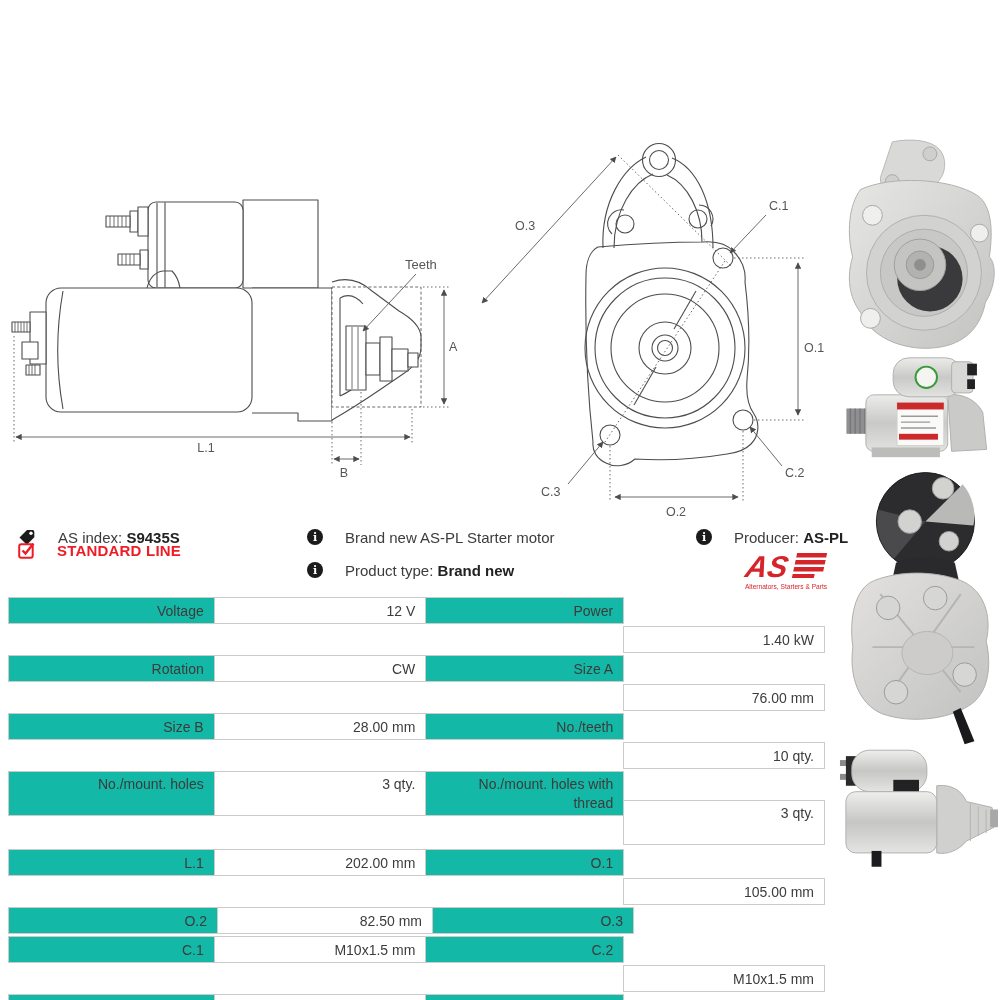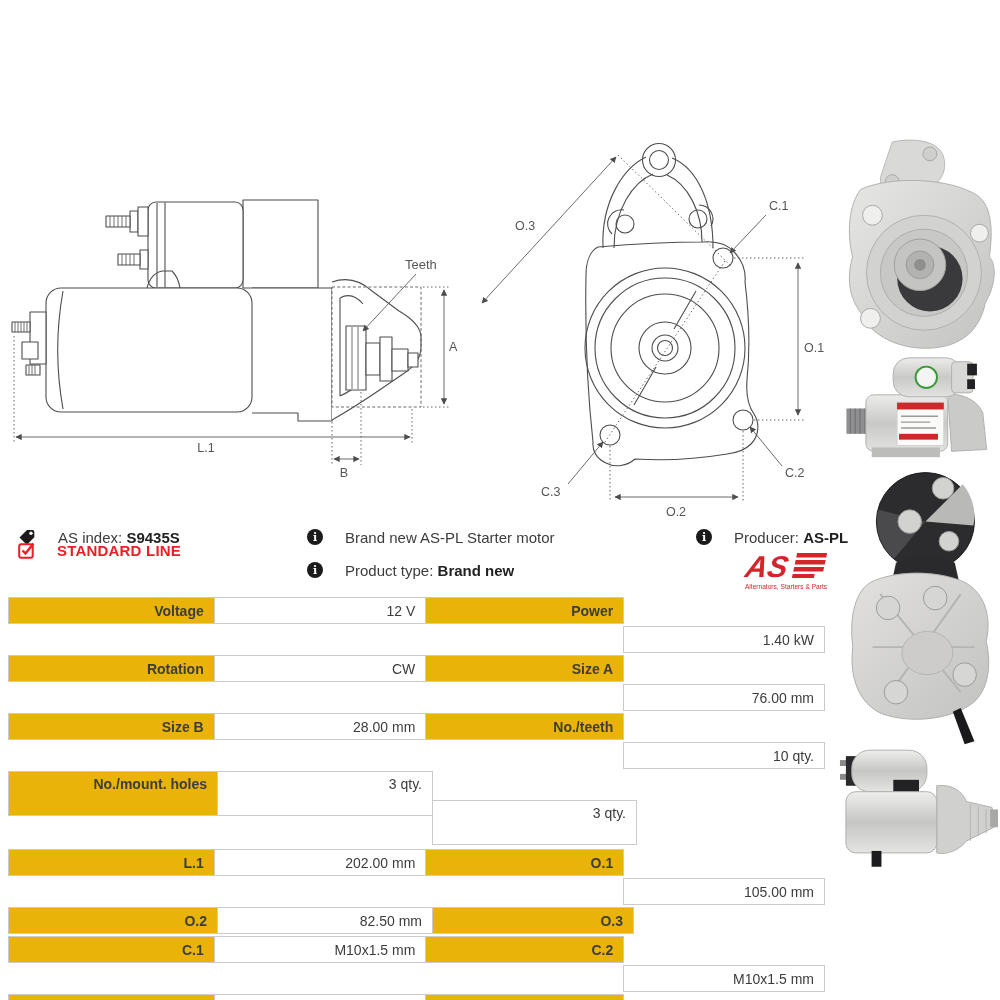--- a/index.html
+++ b/index.html
@@ -16,21 +16,21 @@
 
   
   .logo{position:absolute;left:736px;top:549px;width:100px;height:44px;}
 
   
   .spec{position:absolute;left:8px;top:597px;width:817px;}
   .spec-row{display:flex;margin-bottom:2px;}
   .cell{box-sizing:border-box;border:1px solid #cbcbc9;height:27px;display:flex;
         align-items:center;justify-content:flex-end;padding:0 10px;font-size:14px;background:#fff;text-align:right;}
   .cell+.cell{margin-left:-1px;}
-  .lab{background:#eab308;font-weight:bold;}
+  .lab{background:#14b8a6;}
   .c1{width:210px;} .c2{width:216px;} .c3{width:202px;} .c4{width:205px;margin-top:29px;}
   .row-tall .cell{height:45px;align-items:flex-start;padding-top:3px;line-height:19px;}
   .gap-before{margin-top:4px;}
 
   
   svg text{font-family:"Liberation Sans",sans-serif;}
   .dimtxt{fill:#565658;font-size:12.5px;}
 </style>
 </head>
 <body>
@@ -308,20 +308,21 @@
     <div class="spec-row">
       <div class="cell lab c1">Size B</div>
       <div class="cell c2">28.00 mm</div>
       <div class="cell lab c3">No./teeth</div>
       <div class="cell c4">10 qty.</div>
     </div>
 
     <div class="spec-row row-tall">
       <div class="cell lab c1">No./mount. holes</div>
       <div class="cell c2">3 qty.</div>
+      <div class="cell lab c3">No./mount. holes with thread</div>
       <div class="cell c4">3 qty.</div>
     </div>
 
     <div class="spec-row gap-before">
       <div class="cell lab c1">L.1</div>
       <div class="cell c2">202.00 mm</div>
       <div class="cell lab c3">O.1</div>
       <div class="cell c4">105.00 mm</div>
     </div>
 

